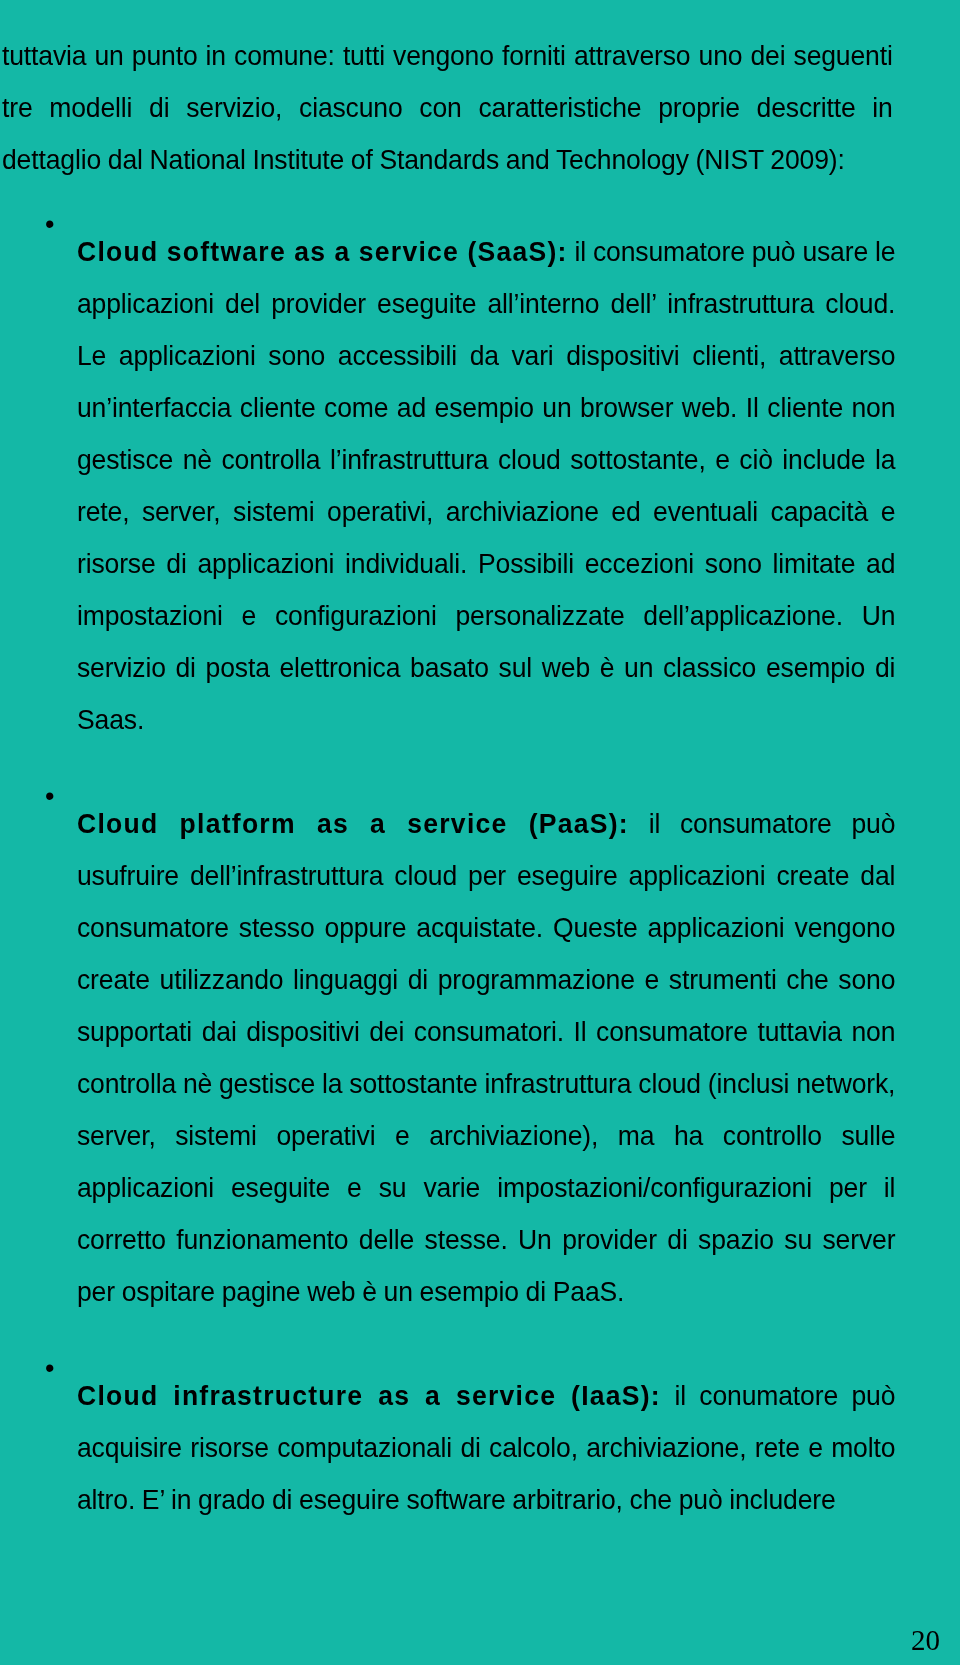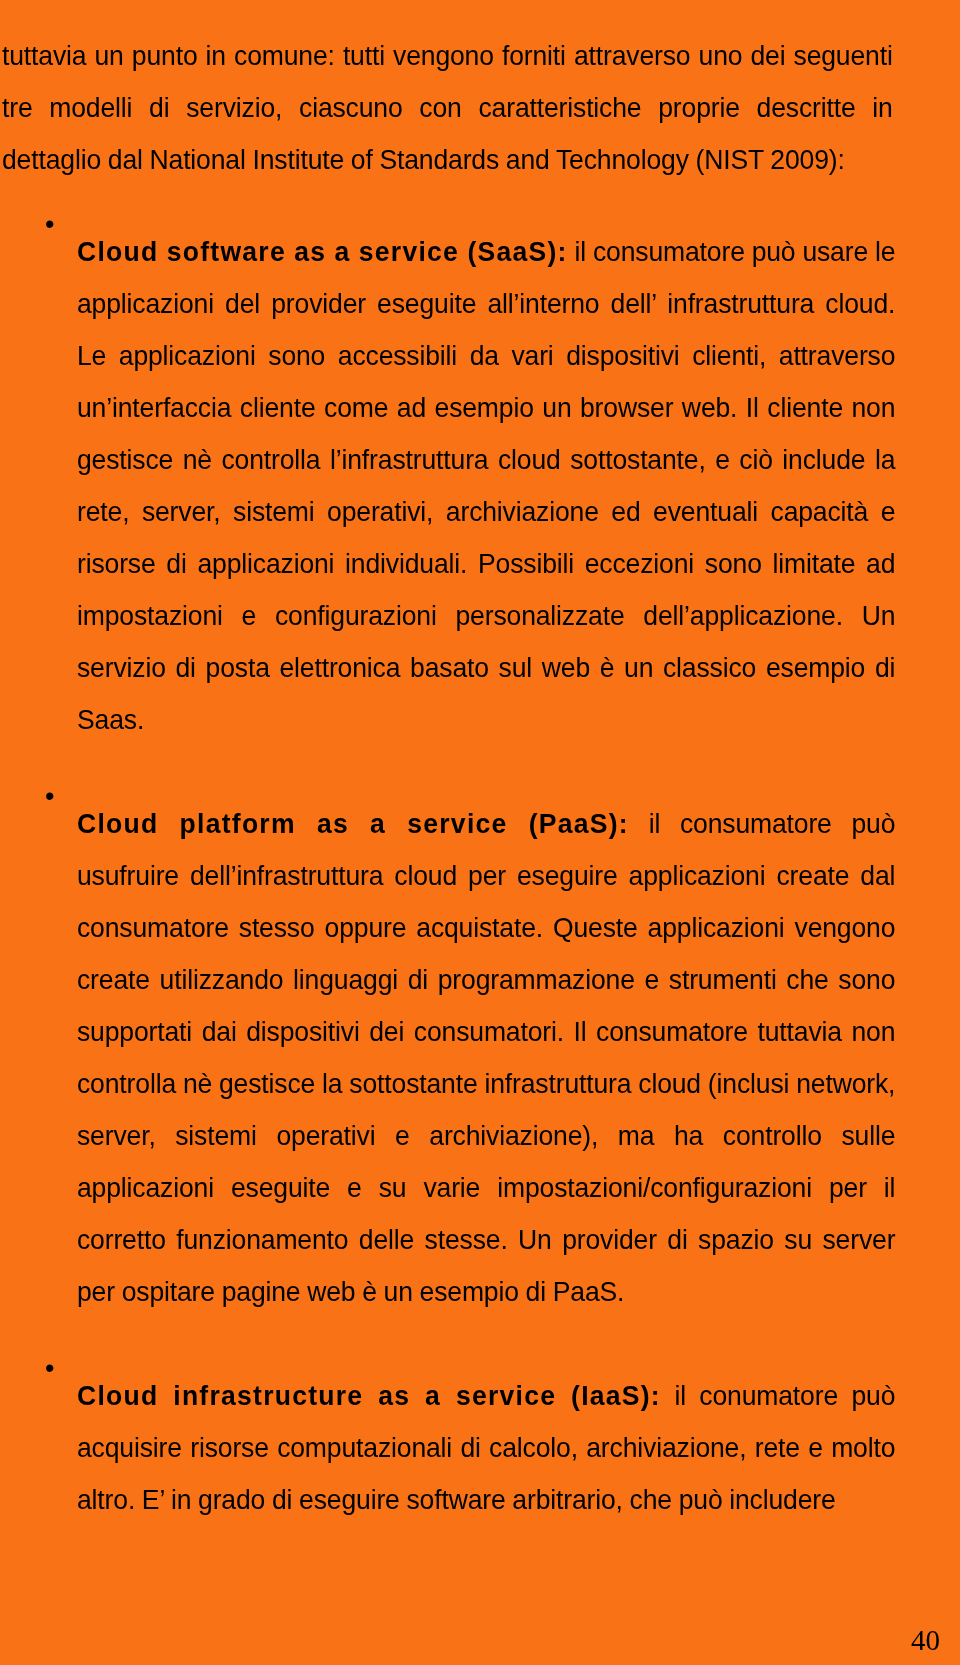--- a/index.html
+++ b/index.html
@@ -4,21 +4,21 @@
 <style>
   html, body {
     margin: 0;
     padding: 0;
     background: #ffffff;
   }
   .page {
     position: relative;
     width: 960px;
     height: 1665px;
-    background: #f97316;
+    background: #14b8a6;
     overflow: hidden;
     font-family: "Liberation Sans", "DejaVu Sans", sans-serif;
     color: #000000;
   }
 
   
   .intro {
     position: absolute;
     left: 2px;
     top: 2px;
@@ -91,15 +91,15 @@
   <div class="bullet-block" style="top: 770px;">
     <span class="marker">•</span>
     <p class="body"><span class="lead">Cloud platform as a service (PaaS):</span><span> il consumatore può usufruire dell’infrastruttura cloud per eseguire applicazioni create dal consumatore stesso oppure acquistate. Queste applicazioni vengono create utilizzando linguaggi di programmazione e strumenti che sono supportati dai dispositivi dei consumatori. Il consumatore tuttavia non controlla nè gestisce la sottostante infrastruttura cloud (inclusi network, server, sistemi operativi e archiviazione), ma ha controllo sulle applicazioni eseguite e su varie impostazioni/configurazioni per il corretto funzionamento delle stesse. Un provider di spazio su server per ospitare pagine web è un esempio di PaaS.</span></p>
   </div>
 
   <div class="bullet-block" style="top: 1342px;">
     <span class="marker">•</span>
     <p class="body"><span class="lead">Cloud infrastructure as a service (IaaS):</span><span> il conumatore può acquisire risorse computazionali di calcolo, archiviazione, rete e molto altro. E’ in grado di eseguire software arbitrario, che può includere</span></p>
   </div>
 
-  <div class="page-number">40</div>
+  <div class="page-number">20</div>
 
 </div>
 
 </body></html>

